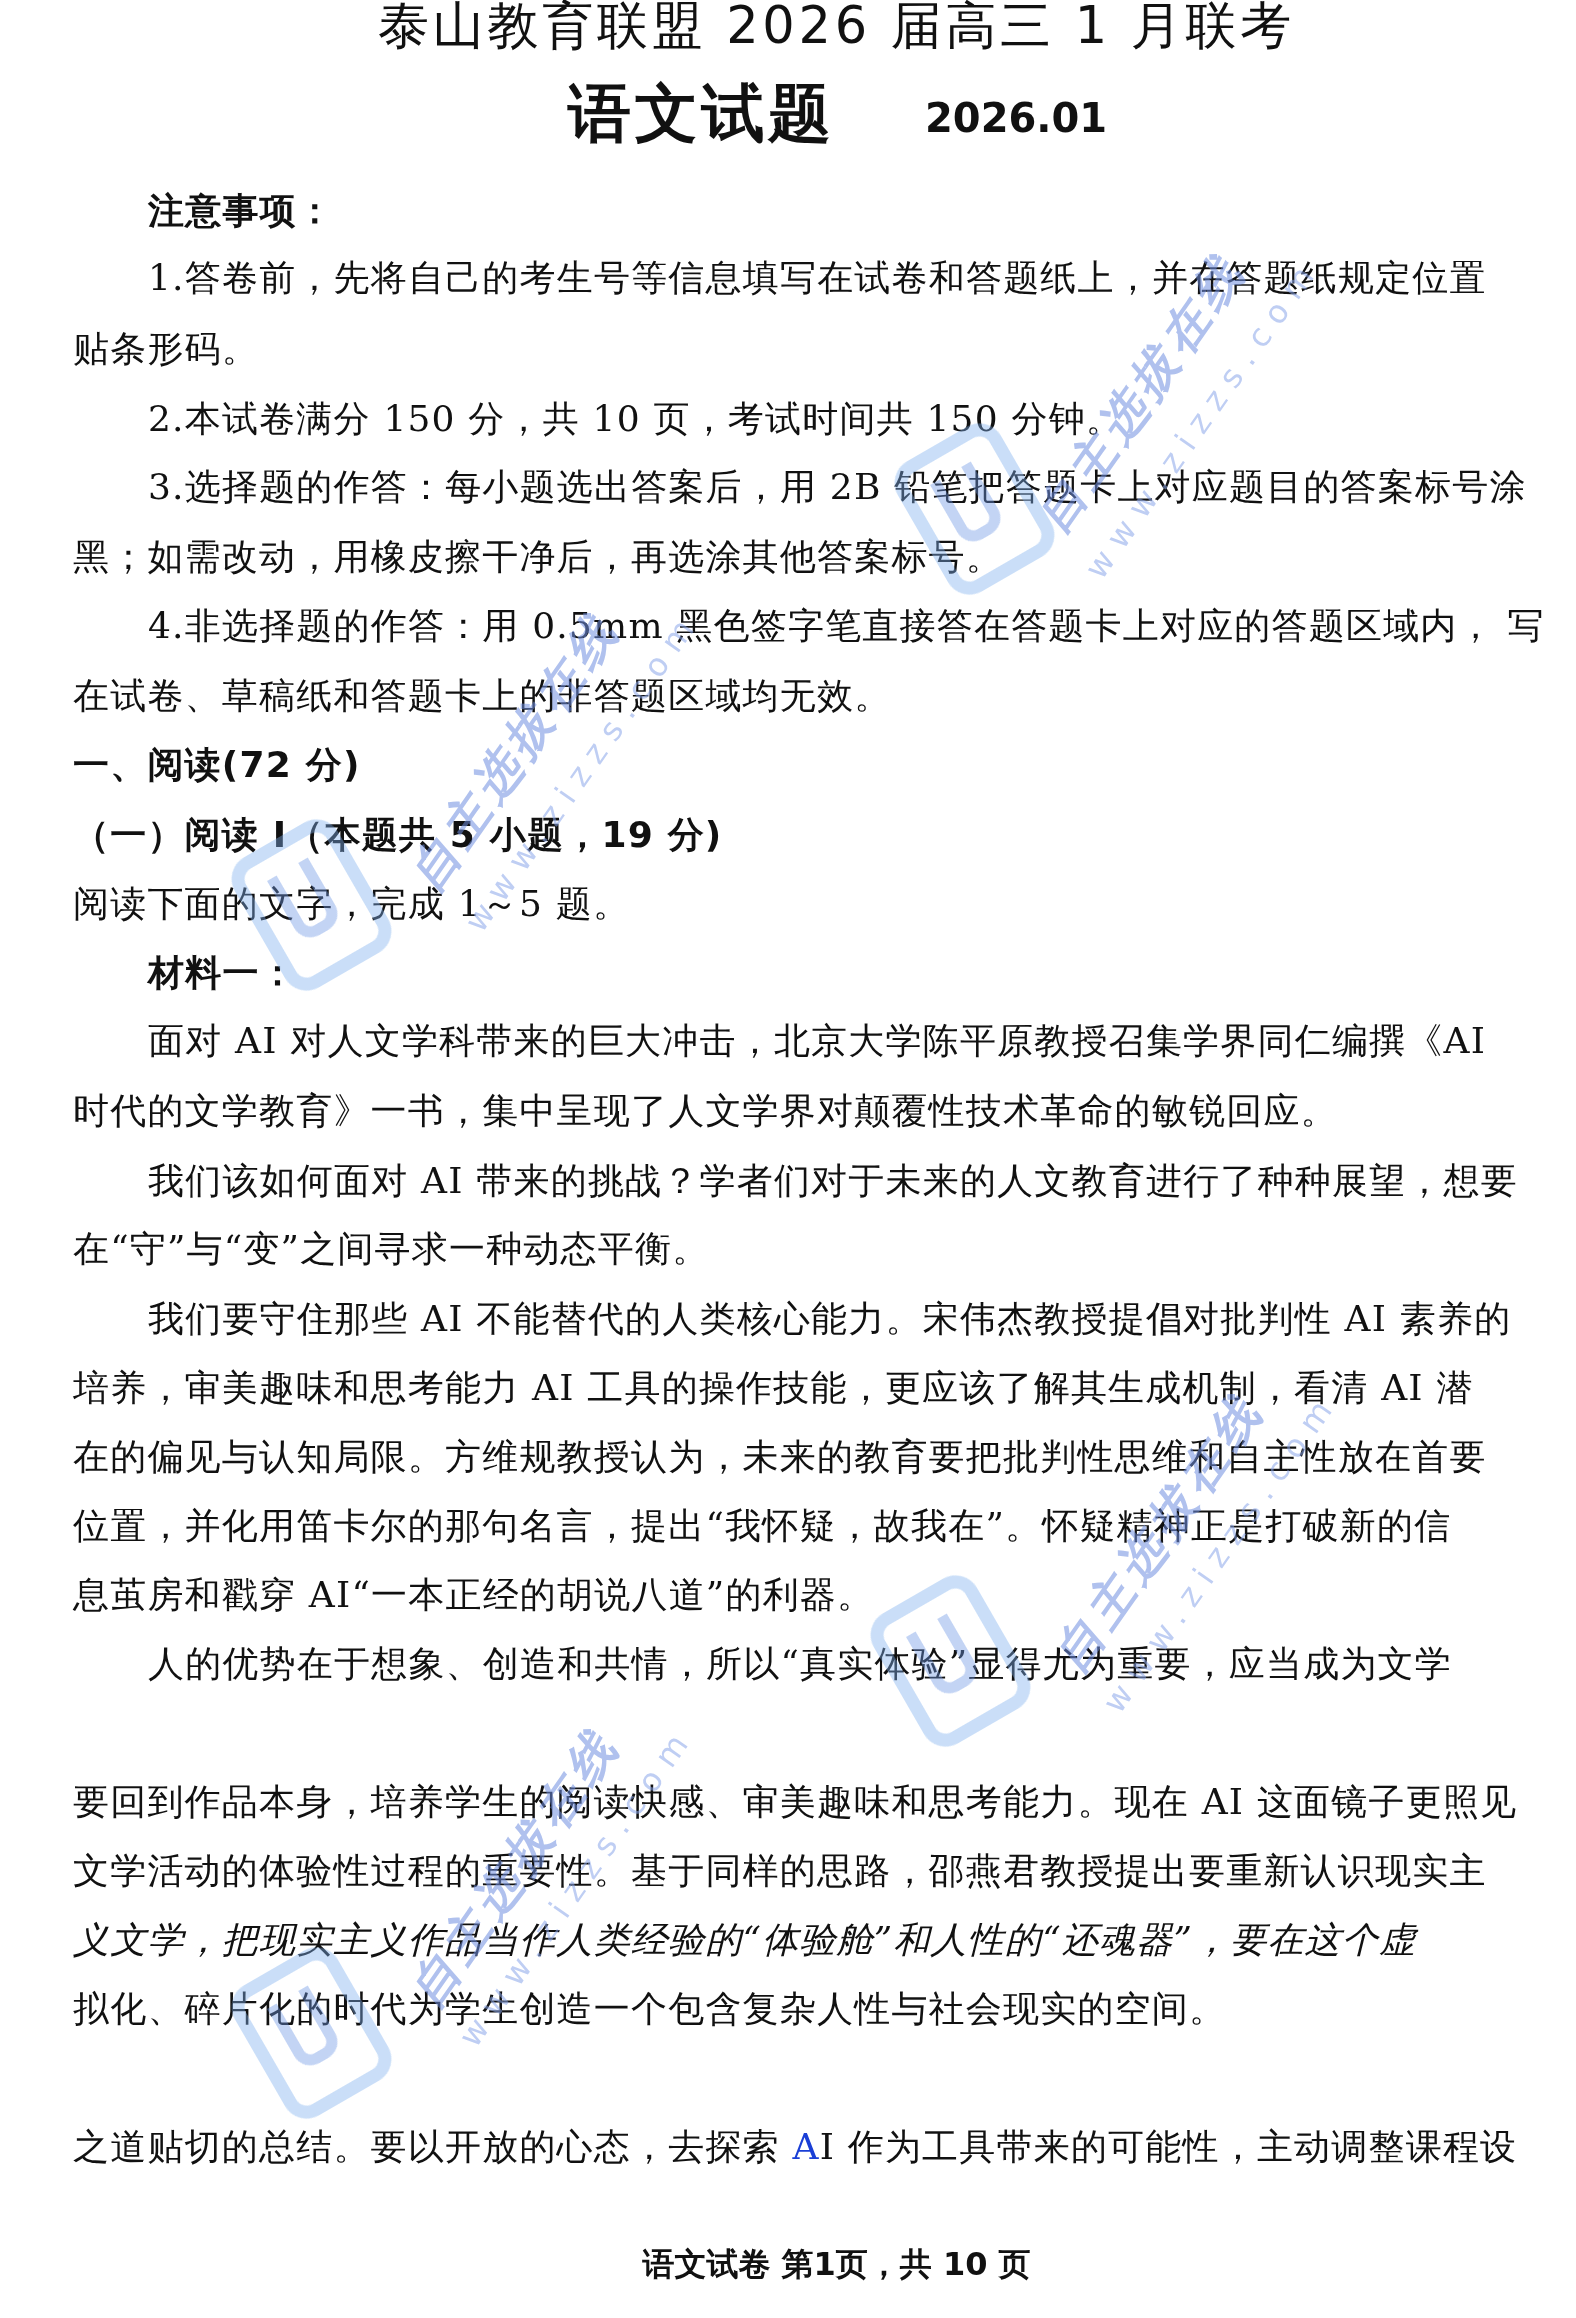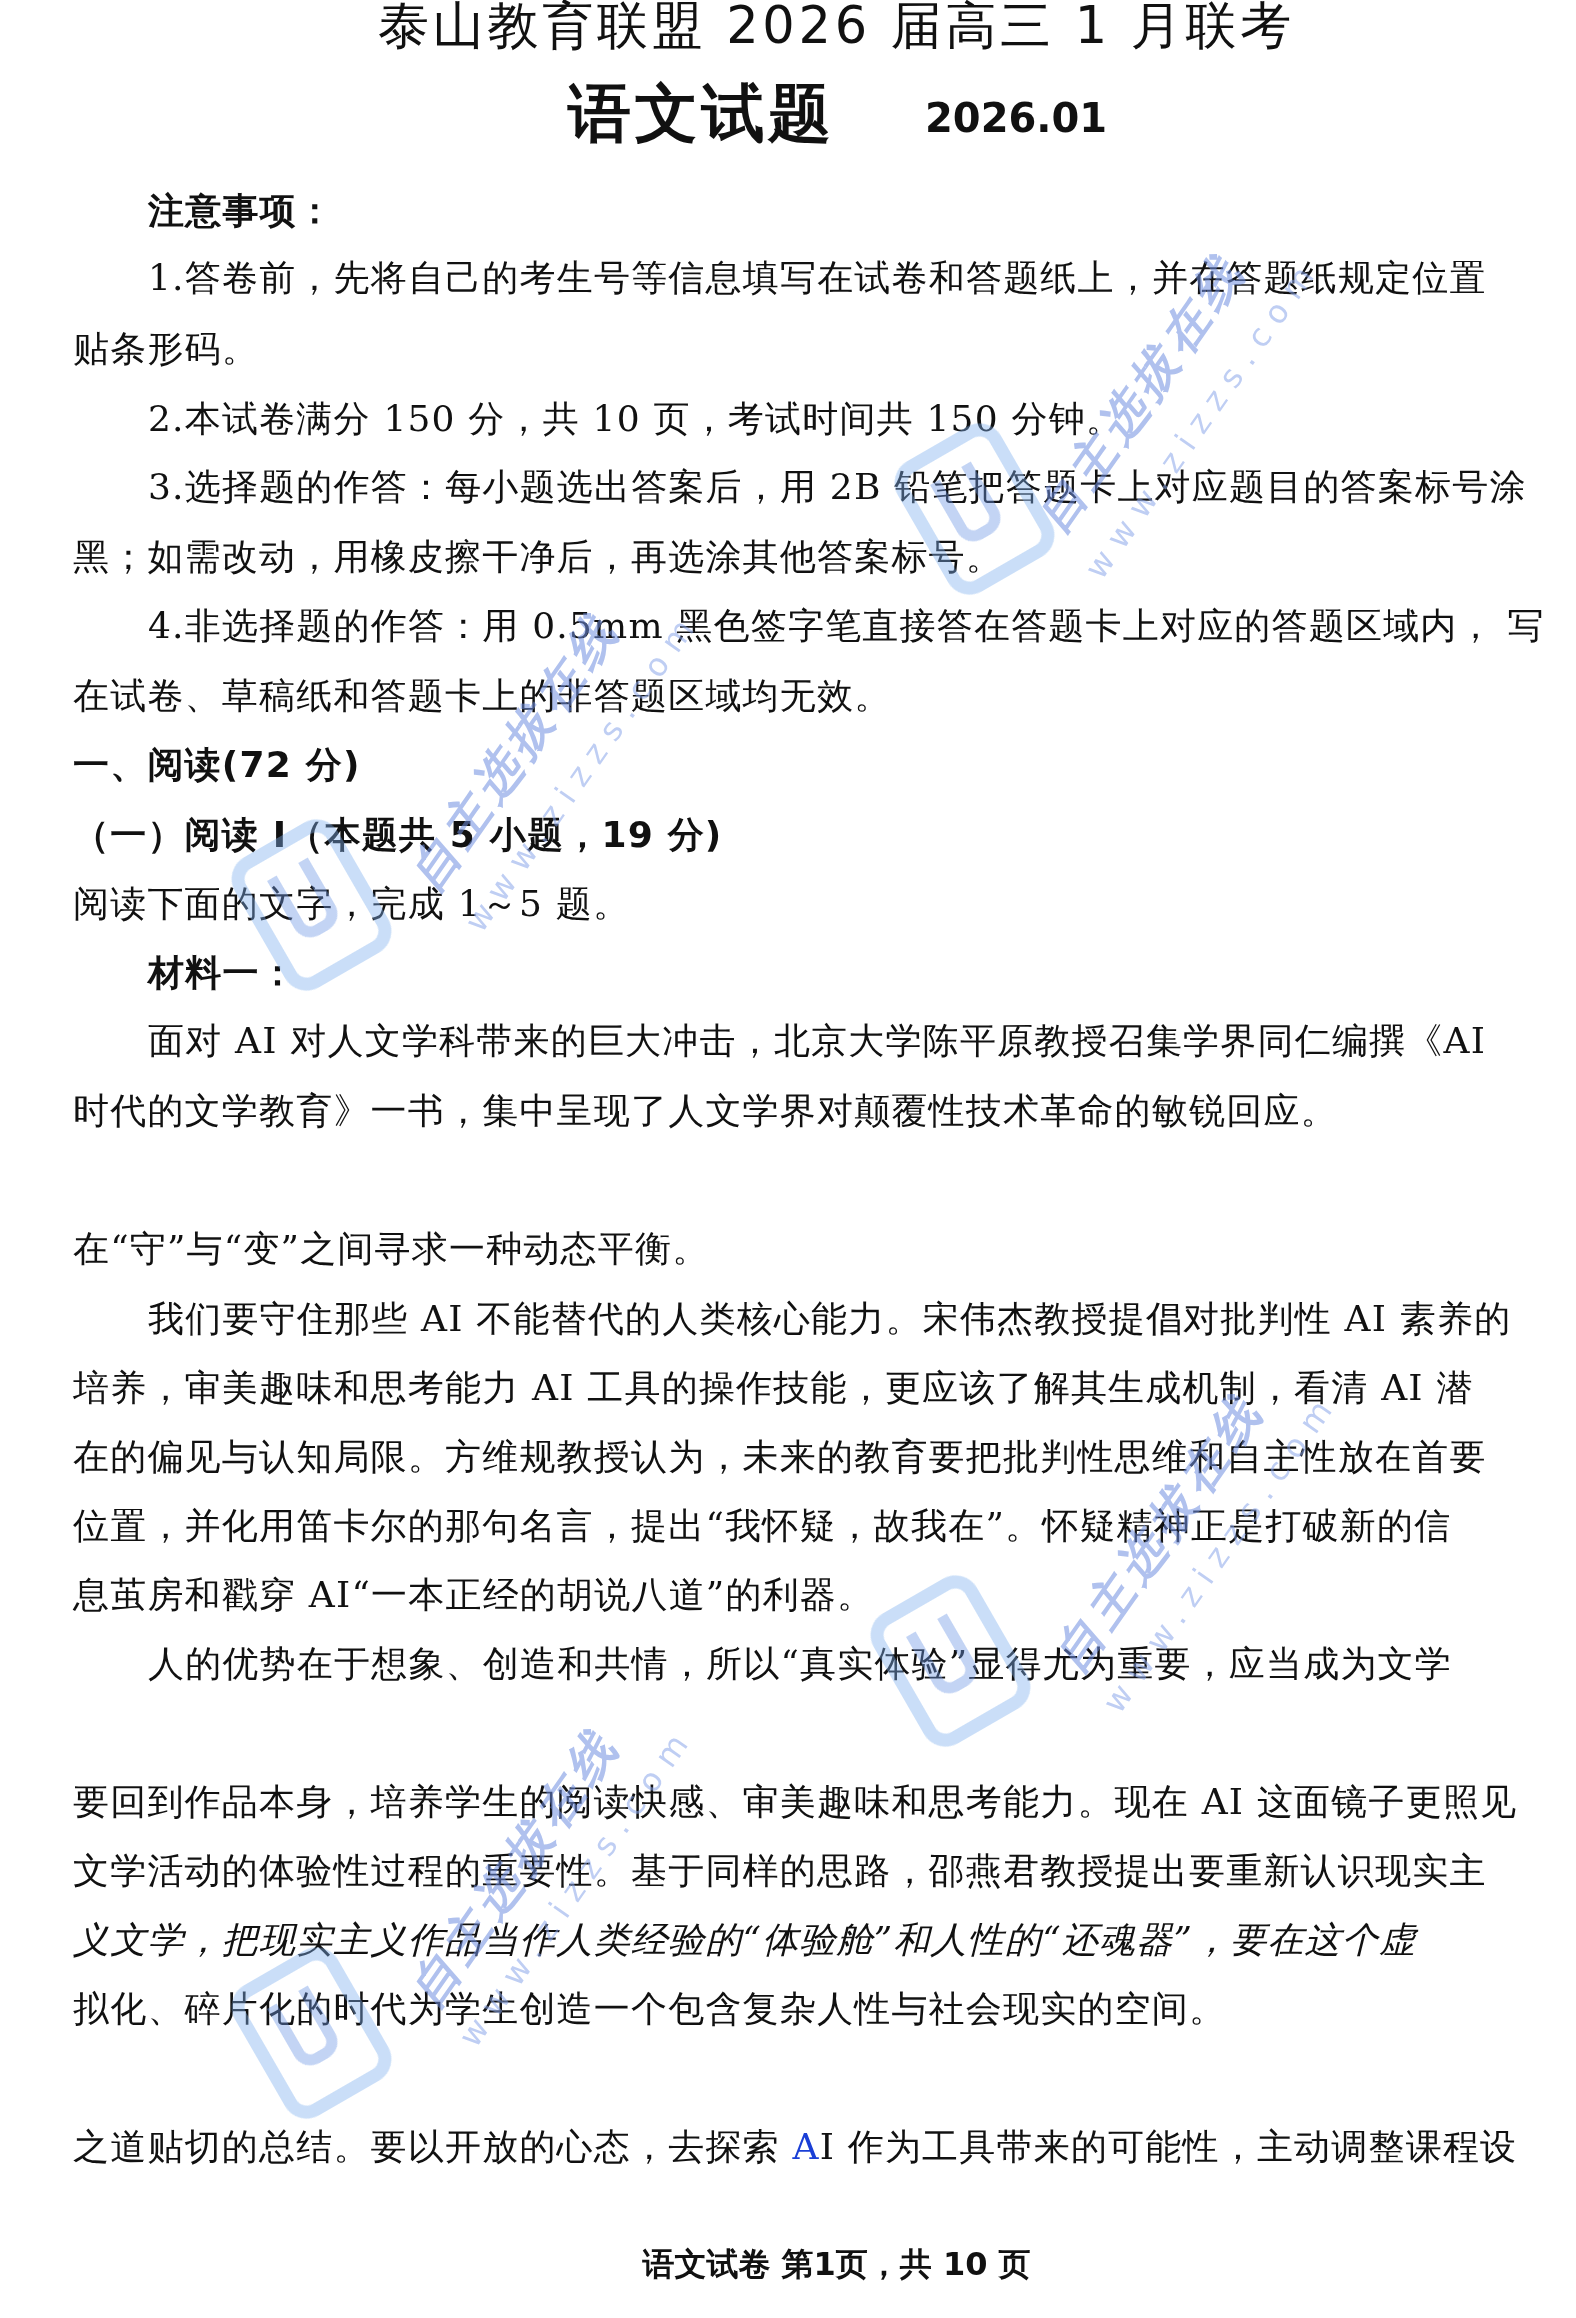--- a/index.html
+++ b/index.html
@@ -40,20 +40,21 @@
   <div class="line" style="top:601px;left:100px;">4.非选择题的作答：用 0.5mm 黑色签字笔直接答在答题卡上对应的答题区域内， 写</div>
   <div class="line" style="top:671px;left:25px;">在试卷、草稿纸和答题卡上的非答题区域均无效。</div>
 
   <div class="line bold sans" style="top:740px;left:25px;">一、阅读(72 分)</div>
   <div class="line bold sans" style="top:810px;left:25px;">（一）阅读 I（本题共 5 小题，19 分)</div>
   <div class="line" style="top:879px;left:25px;">阅读下面的文字，完成 1～5 题。</div>
   <div class="line bold sans" style="top:948px;left:100px;">材料一：</div>
 
   <div class="line" style="top:1016px;left:100px;">  面对 AI 对人文学科带来的巨大冲击，北京大学陈平原教授召集学界同仁编撰《AI</div>
   <div class="line" style="top:1086px;left:25px;">时代的文学教育》一书，集中呈现了人文学界对颠覆性技术革命的敏锐回应。</div>
+  <div class="line" style="top:1156px;left:100px;">我们该如何面对 AI 带来的挑战？学者们对于未来的人文教育进行了种种展望，想要</div>
   <div class="line" style="top:1224px;left:25px;">在“守”与“变”之间寻求一种动态平衡。</div>
   <div class="line" style="top:1294px;left:100px;">我们要守住那些 AI 不能替代的人类核心能力。宋伟杰教授提倡对批判性 AI 素养的</div>
   <div class="line" style="top:1363px;left:25px;">培养，审美趣味和思考能力 AI 工具的操作技能，更应该了解其生成机制，看清 AI 潜</div>
   <div class="line" style="top:1432px;left:25px;">在的偏见与认知局限。方维规教授认为，未来的教育要把批判性思维和自主性放在首要</div>
   <div class="line" style="top:1501px;left:25px;">位置，并化用笛卡尔的那句名言，提出“我怀疑，故我在”。怀疑精神正是打破新的信</div>
   <div class="line" style="top:1570px;left:25px;">息茧房和戳穿 AI“一本正经的胡说八道”的利器。</div>
   <div class="line" style="top:1639px;left:100px;">人的优势在于想象、创造和共情，所以“真实体验”显得尤为重要，应当成为文学</div>
   <div class="line" style="top:1777px;left:25px;">要回到作品本身，培养学生的阅读快感、审美趣味和思考能力。现在 AI 这面镜子更照见</div>
   <div class="line" style="top:1846px;left:25px;">文学活动的体验性过程的重要性。基于同样的思路，邵燕君教授提出要重新认识现实主</div>
   <div class="line" style="top:1915px;left:25px;font-style:italic;">义文学，把现实主义作品当作人类经验的“体验舱”和人性的“还魂器”，要在这个虚</div>

